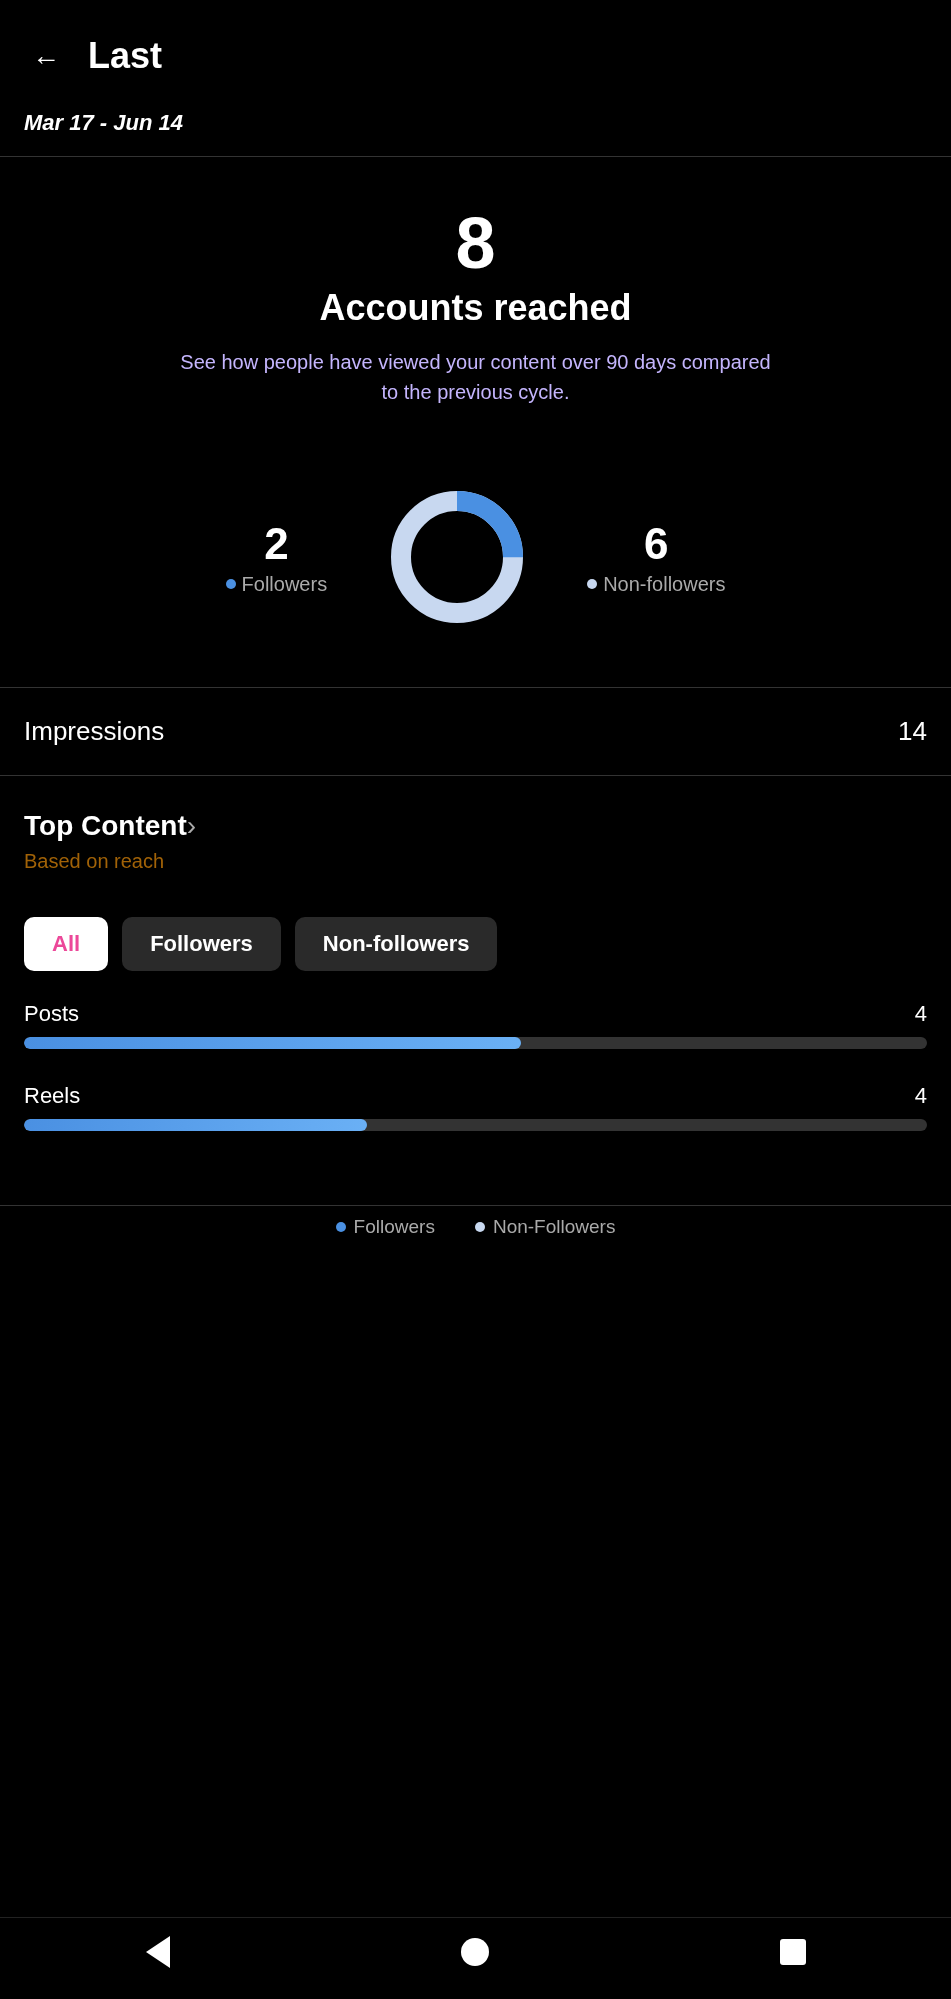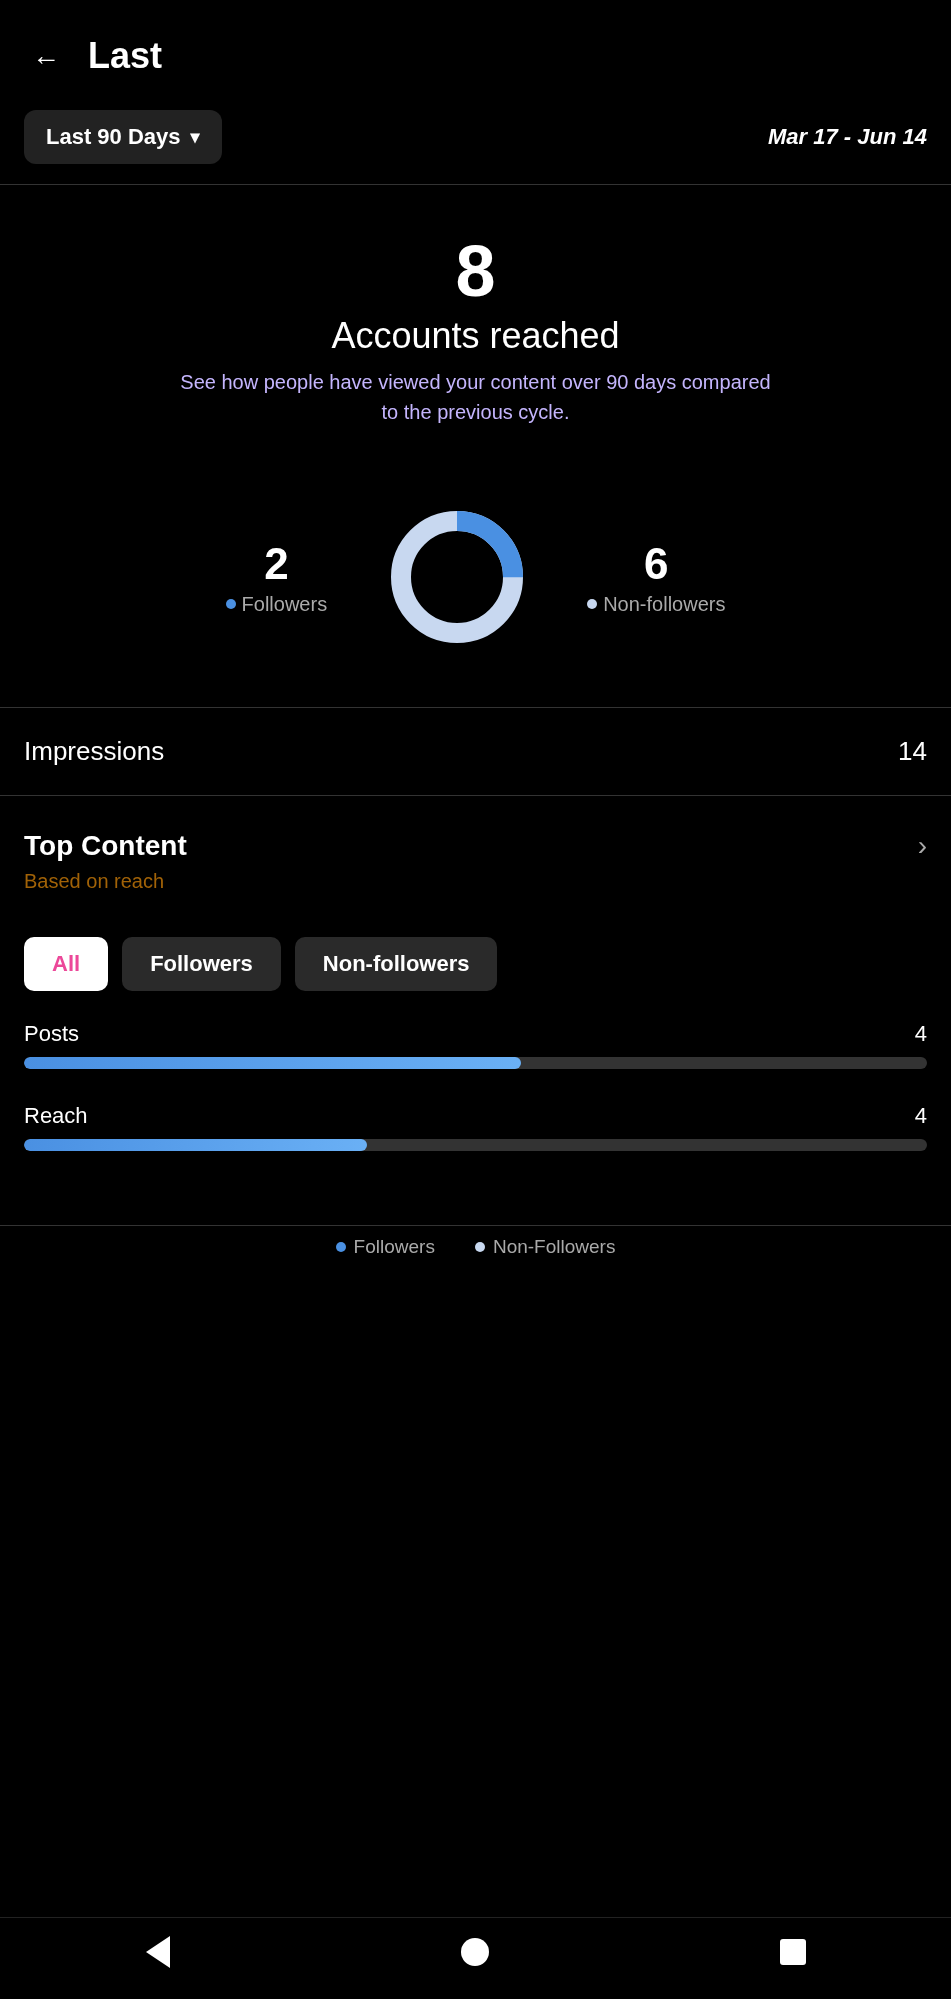--- a/index.html
+++ b/index.html
@@ -68,22 +68,22 @@
       padding: 50px 24px 30px;
     }
     .big-number {
       font-size: 72px;
       font-weight: 700;
       line-height: 1;
       margin-bottom: 8px;
     }
     .accounts-label {
       font-size: 36px;
-      font-weight: 400;
-      margin-bottom: 10px;
+      font-weight: 700;
+      margin-bottom: 18px;
     }
     .accounts-desc {
       font-size: 20px;
       color: #c4b5fd;
       max-width: 600px;
       margin: 0 auto;
       line-height: 1.5;
       text-align: center;
     }
     .donut-section {
@@ -141,22 +141,21 @@
     .impressions-value {
       font-size: 26px;
       color: #fff;
     }
     .top-content-section {
       padding: 34px 24px 20px;
     }
     .top-content-header {
       display: flex;
       align-items: flex-start;
-      justify-content: space-between;
-      gap: 15px;
+      justify-content: flex-start;
     }
     .top-content-title {
       font-size: 28px;
       font-weight: 700;
     }
     .top-content-subtitle {
       font-size: 20px;
       color: #a16207;
       margin-top: 8px;
     }
@@ -271,24 +270,20 @@
   </style>
 </head>
 <body>
 
 <div class="header">
   <button class="back-btn">←</button>
   <span class="header-title">Last</span>
 </div>
 
 <div class="filter-row">
-  <button class="period-btn">
-    <span>Last 90 Days</span>
-    <span class="chevron-down">▾</span>
-  </button>
   <span class="date-range">Mar 17 - Jun 14</span>
 </div>
 
 <div class="divider"></div>
 
 <div class="accounts-section">
   <div class="big-number">8</div>
   <div class="accounts-label">Accounts reached</div>
   <div class="accounts-desc">See how people have viewed your content over 90 days compared to the previous cycle.</div>
 </div>
@@ -347,21 +342,21 @@
       <span class="bar-label">Posts</span>
       <span class="bar-value">4</span>
     </div>
     <div class="bar-track">
       <div class="bar-fill" style="width: 55%"></div>
     </div>
   </div>
 
   <div class="bar-item">
     <div class="bar-header">
-      <span class="bar-label">Reach</span>
+      <span class="bar-label">Reels</span>
       <span class="bar-value">4</span>
     </div>
     <div class="bar-track">
       <div class="bar-fill" style="width: 38%"></div>
     </div>
   </div>
 
 </div>
 
 <div class="legend-row">

